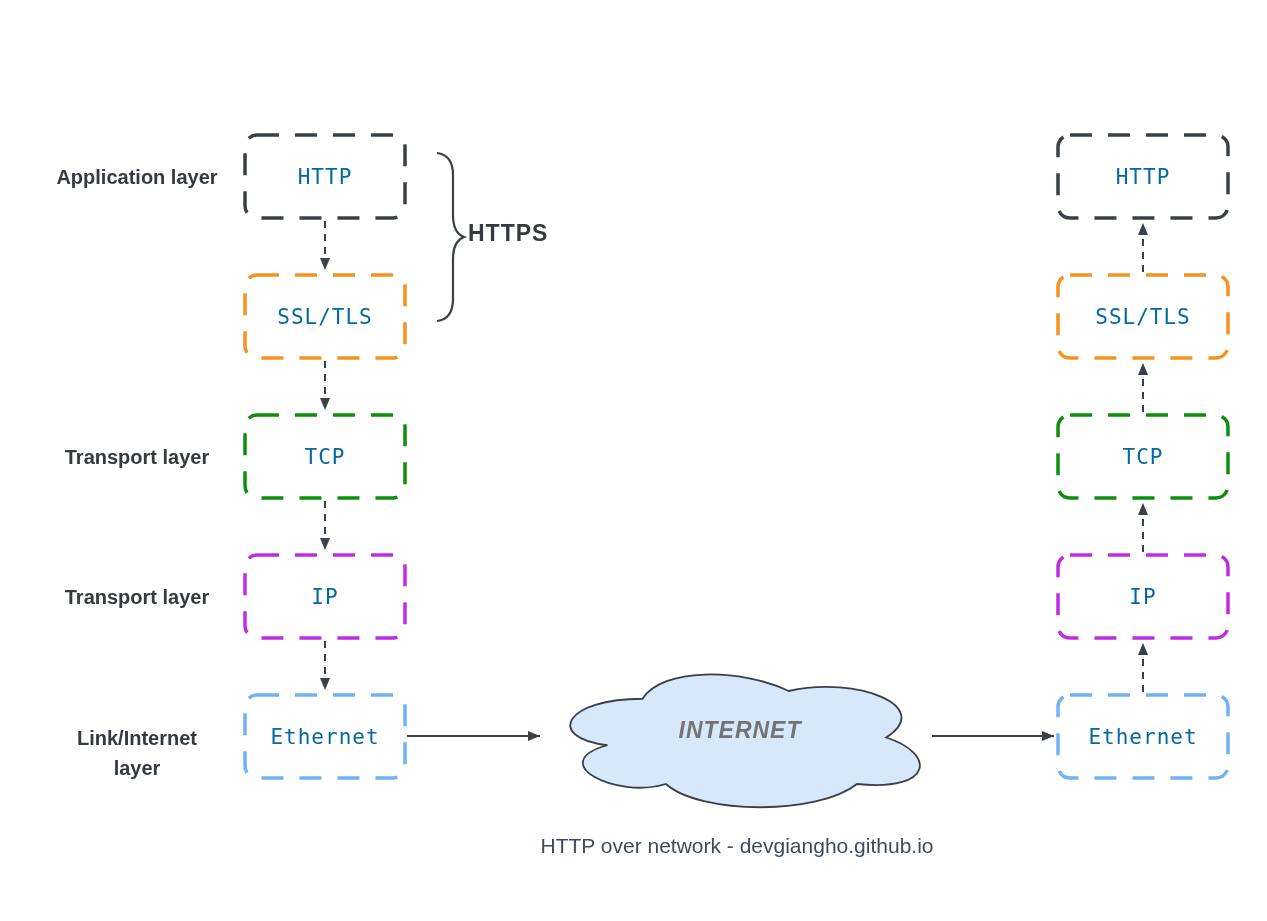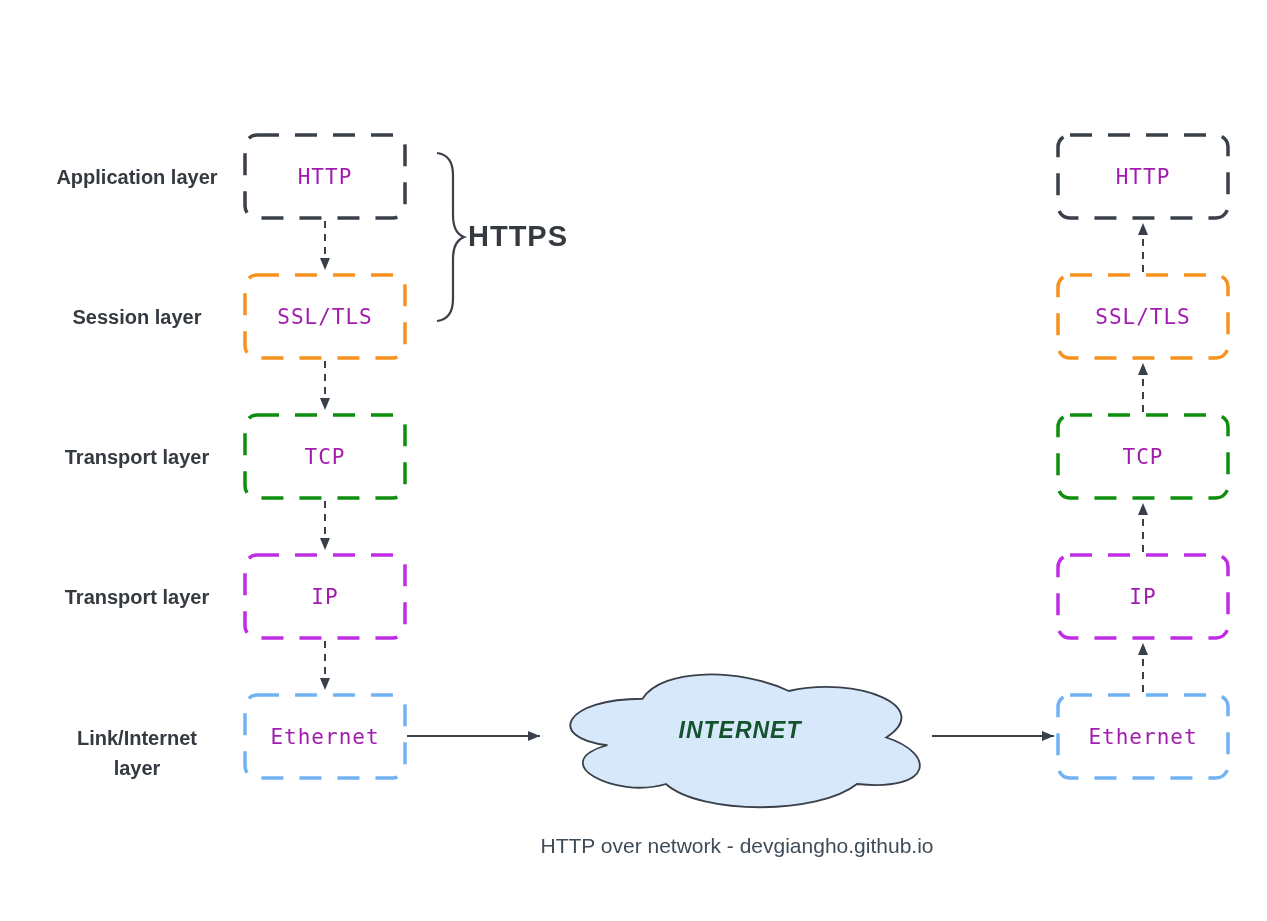--- a/index.html
+++ b/index.html
@@ -4,27 +4,27 @@
 <style>
   html,body{margin:0;padding:0;background:#fff;}
   .stage{position:relative;width:1267px;height:921px;background:#ffffff;
          font-family:"Liberation Sans",sans-serif;overflow:hidden;}
   .stage svg{position:absolute;left:0;top:0;}
   .layer-label{position:absolute;left:27px;width:220px;text-align:center;
                color:#343a40;font-size:20px;line-height:26px;font-weight:600;}
   .layer-label.wrap{left:57px;width:160px;line-height:30px;}
   .box-label{position:absolute;text-align:center;line-height:26px;
              font-family:"DejaVu Sans Mono","Liberation Mono",monospace;
-             font-size:21px;letter-spacing:1px;color:#a21caf;}
+             font-size:21px;letter-spacing:1px;color:#0369a1;}
   .box-label.left{left:245px;width:160px;}
   .box-label.right{left:1058px;width:170px;}
   .https-label{position:absolute;left:468px;top:220px;color:#343a40;
-               font-size:29px;font-weight:bold;letter-spacing:1px;}
+               font-size:23px;font-weight:bold;letter-spacing:1px;}
   .internet-label{position:absolute;left:545px;top:717px;width:390px;text-align:center;
-                  color:#14532d;font-size:23px;font-weight:bold;font-style:italic;
+                  color:#737373;font-size:23px;font-weight:bold;font-style:italic;
                   letter-spacing:1px;}
   .caption{position:absolute;left:437px;top:834px;width:600px;text-align:center;
            color:#3e4c59;font-size:21px;}
 </style>
 </head>
 <body>
 
 <div class="stage">
 
   <svg width="1267" height="921" viewBox="0 0 1267 921">
@@ -72,21 +72,20 @@
 
       <rect x="1058" y="135" width="170" height="83" rx="12" stroke="#3a4049"></rect>
       <rect x="1058" y="275" width="170" height="83" rx="12" stroke="#f6921e"></rect>
       <rect x="1058" y="415" width="170" height="83" rx="12" stroke="#0d8f0d"></rect>
       <rect x="1058" y="555" width="170" height="83" rx="12" stroke="#be2de4"></rect>
       <rect x="1058" y="695" width="170" height="83" rx="12" stroke="#70b2f4"></rect>
     </g>
   </svg>
 
   <div class="layer-label" style="top:164px">Application layer</div>
-  <div class="layer-label" style="top:304px">Session layer</div>
   <div class="layer-label" style="top:444px">Transport layer</div>
   <div class="layer-label" style="top:584px">Transport layer</div>
   <div class="layer-label wrap" style="top:723px">Link/Internet layer</div>
 
   <div class="box-label left" style="top:164px">HTTP</div>
   <div class="box-label left" style="top:304px">SSL/TLS</div>
   <div class="box-label left" style="top:444px">TCP</div>
   <div class="box-label left" style="top:584px">IP</div>
   <div class="box-label left" style="top:724px">Ethernet</div>
 

